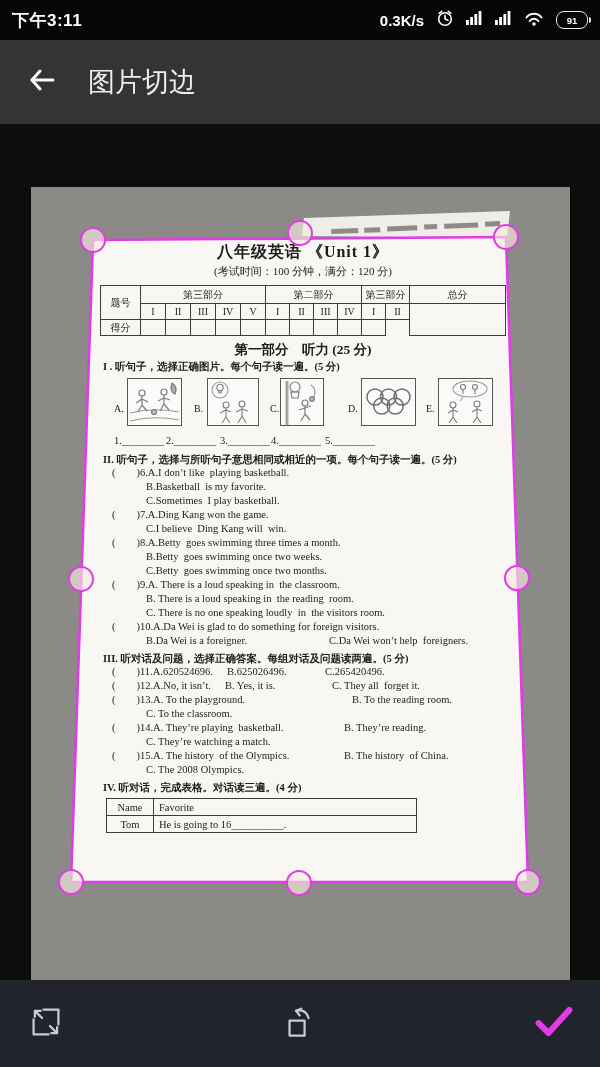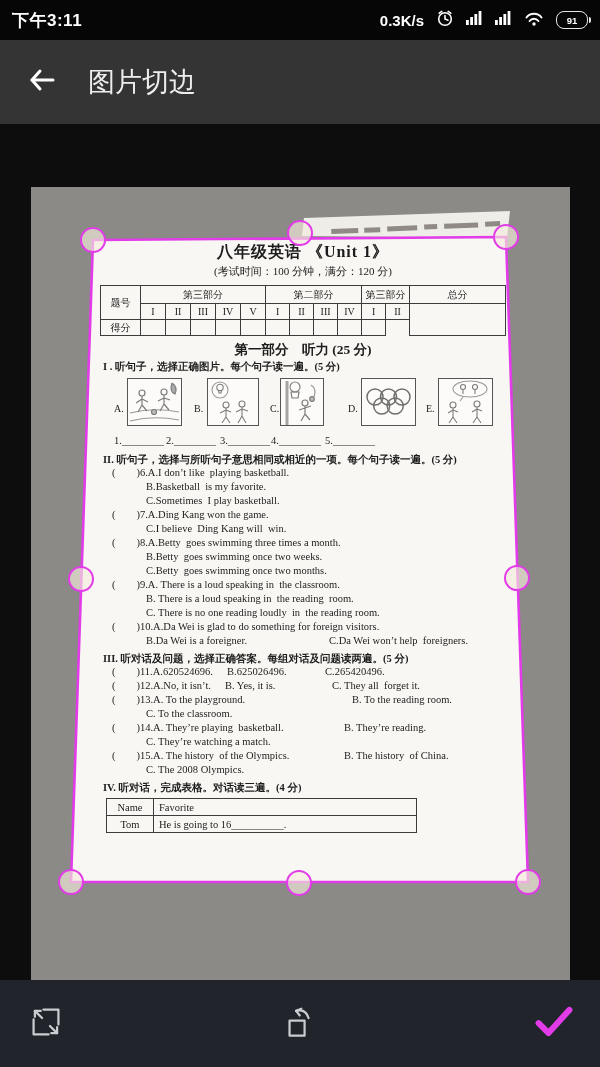--- a/index.html
+++ b/index.html
@@ -302,21 +302,21 @@
           <div class="q">
               <span class="s" style="left:46px">C.Betty  goes swimming once two months.</span>
             </div>
           <div class="q">
               <span class="s" style="left:12px">(　　)9.A. There is a loud speaking in  the classroom.</span>
             </div>
           <div class="q">
               <span class="s" style="left:46px">B. There is a loud speaking in  the reading  room.</span>
             </div>
           <div class="q">
-              <span class="s" style="left:46px">C. There is no one reading loudly  in  the reading room.</span>
+              <span class="s" style="left:46px">C. There is no one speaking loudly  in  the visitors room.</span>
             </div>
           <div class="q">
               <span class="s" style="left:12px">(　　)10.A.Da Wei is glad to do something for foreign visitors.</span>
             </div>
           <div class="q">
             <span class="s" style="left:46px">B.Da Wei is a foreigner.</span>
             <span class="s" style="left:229px">C.Da Wei won’t help  foreigners.</span>
           </div>
 
           <div class="intro">III. 听对话及问题，选择正确答案。每组对话及问题读两遍。(5 分)</div>

